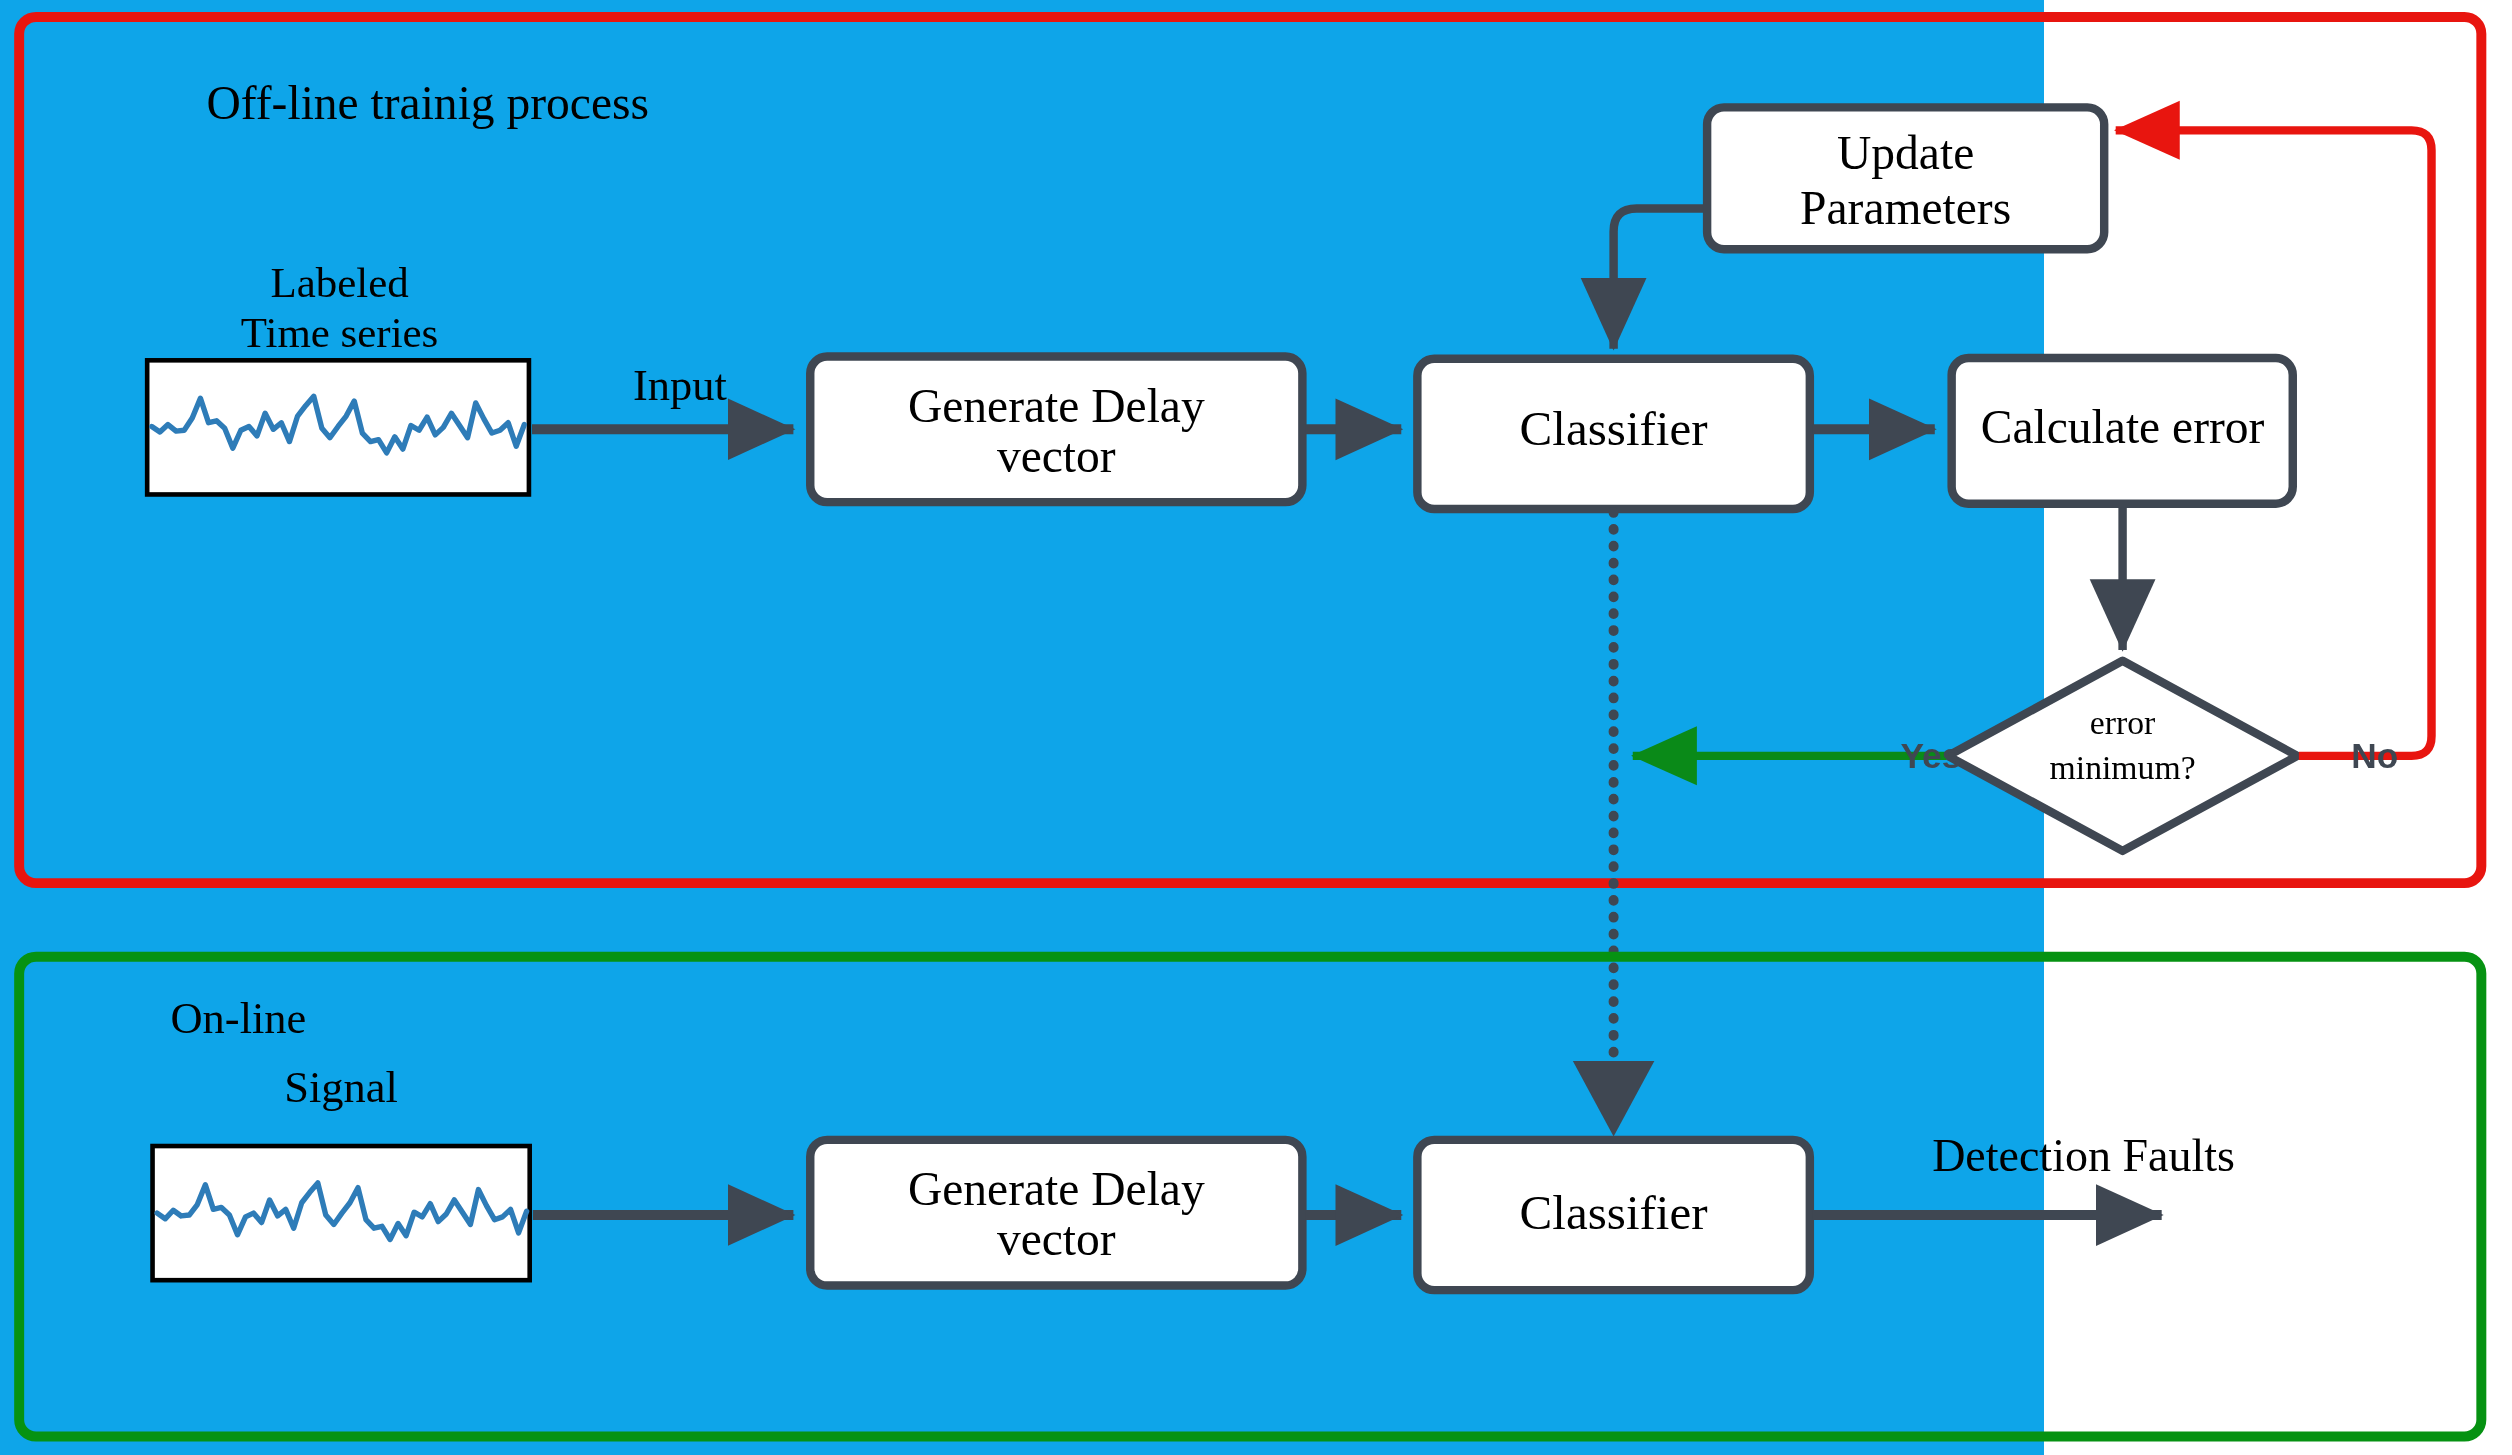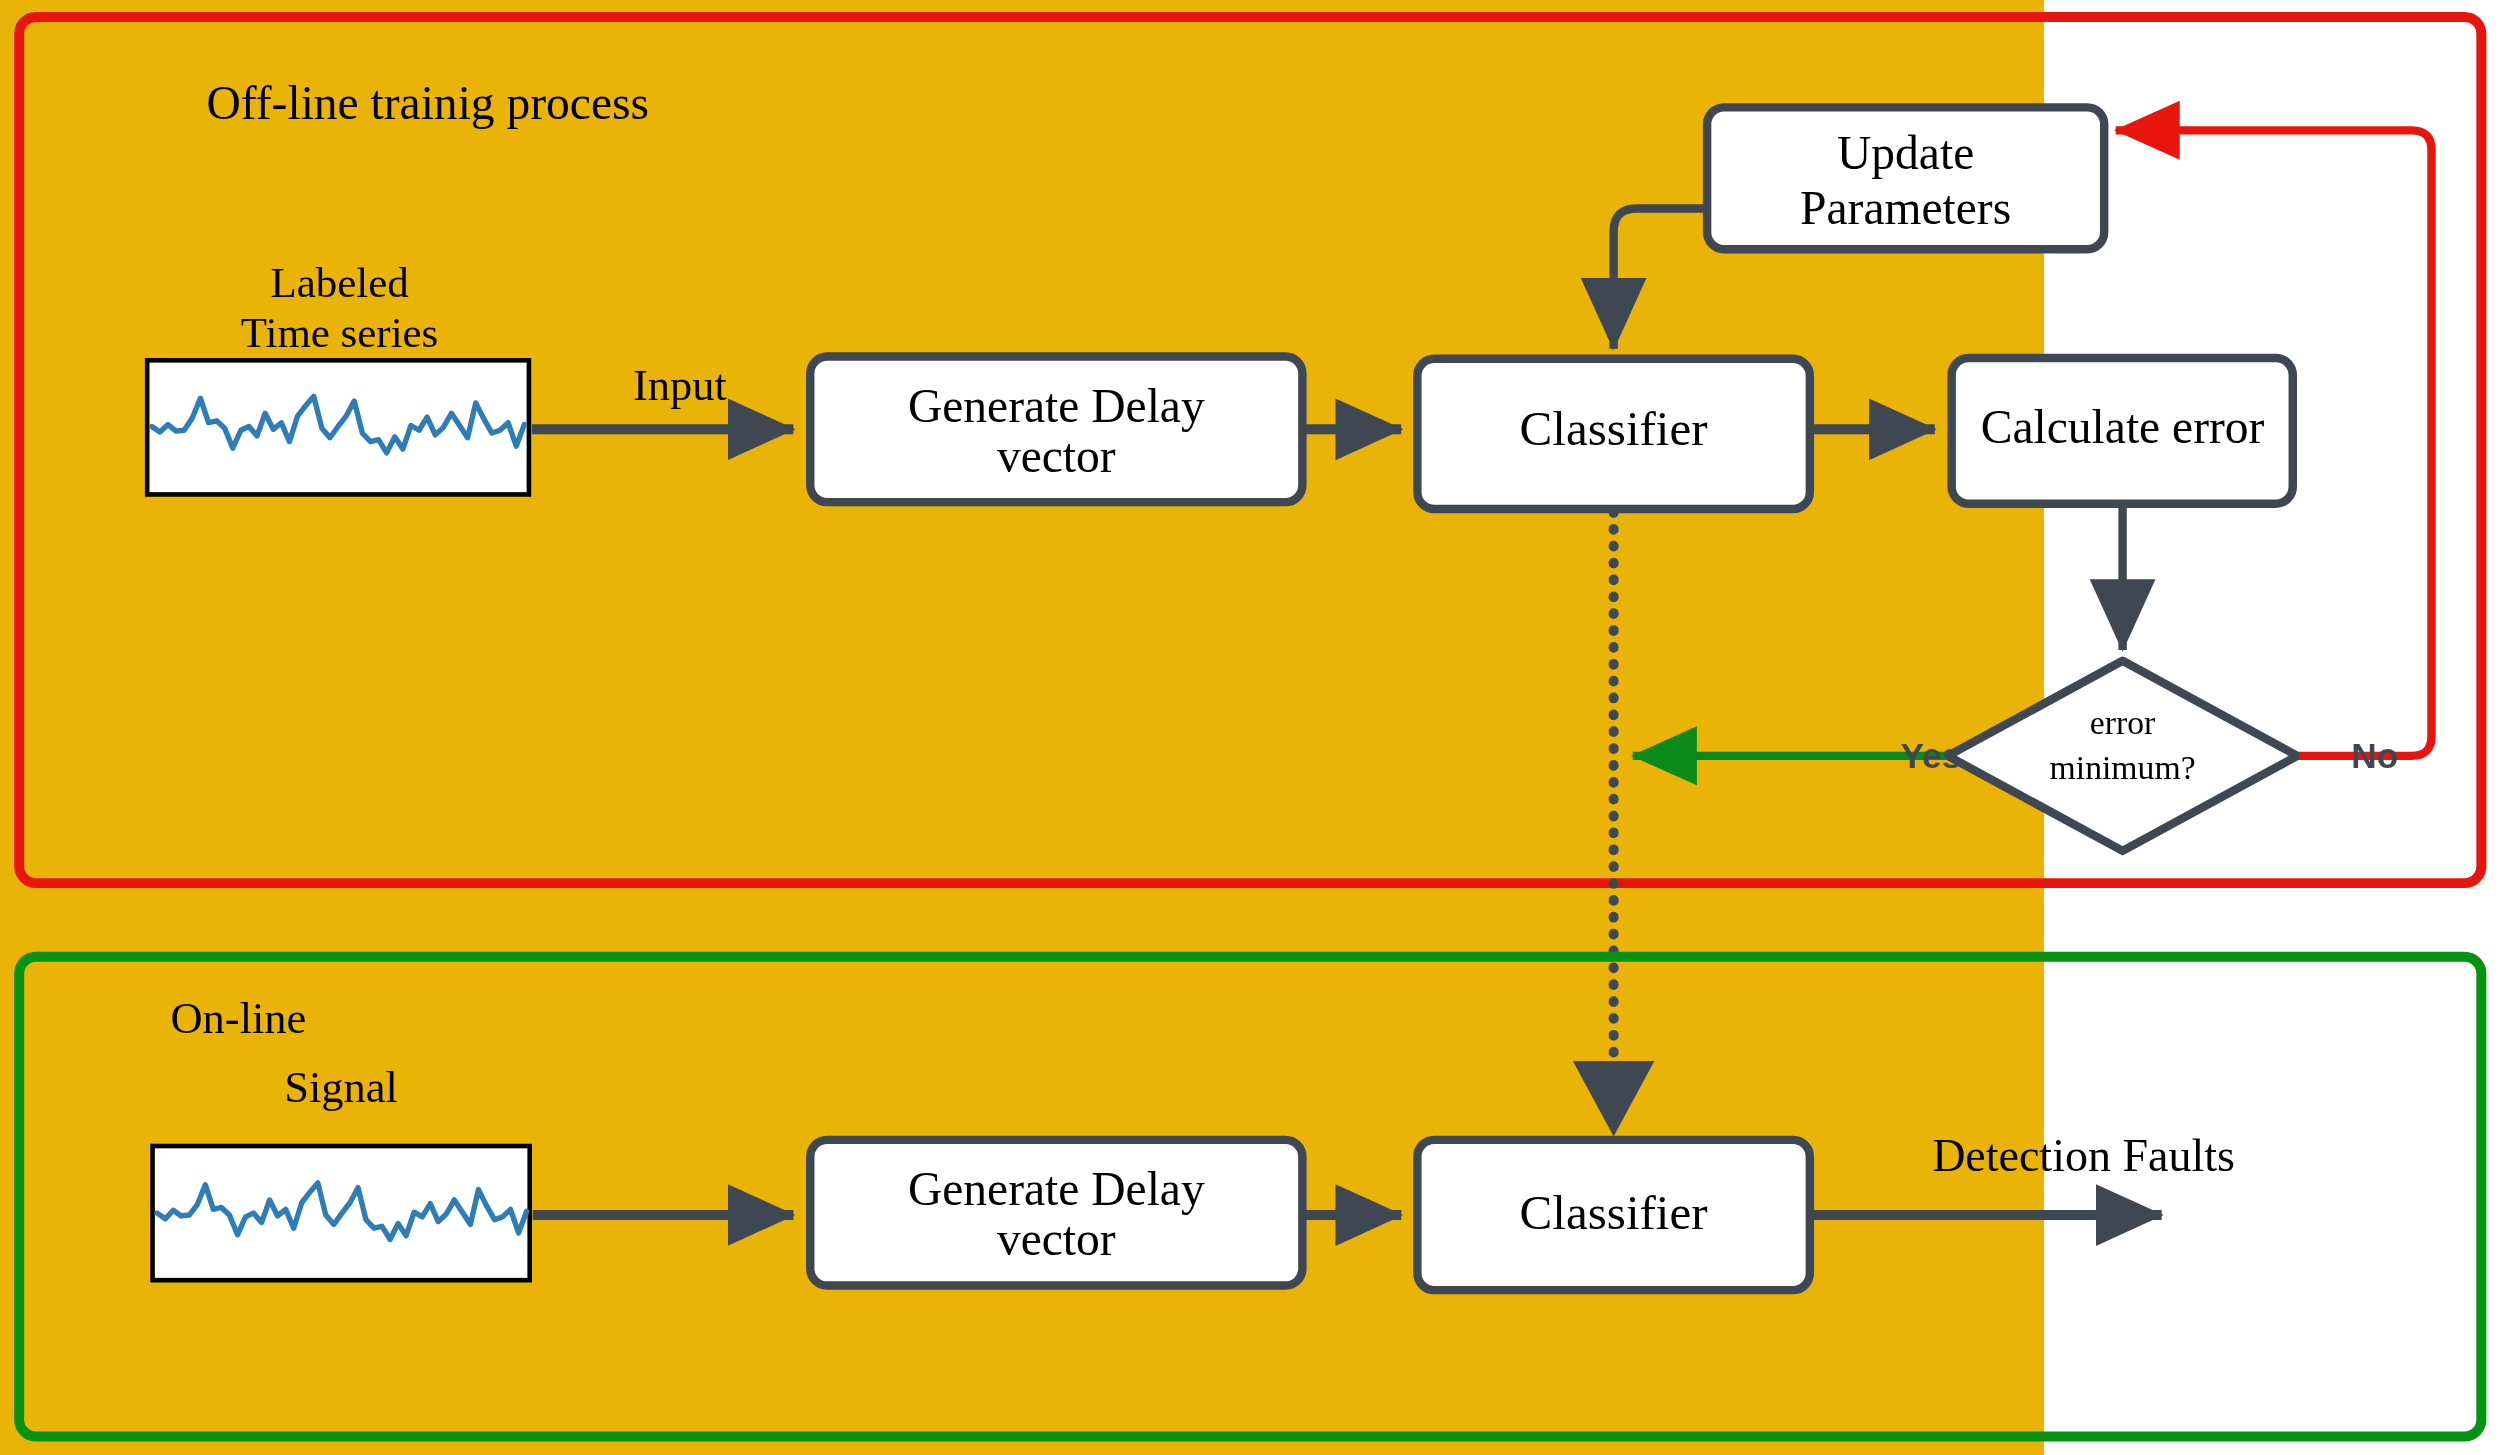--- a/index.html
+++ b/index.html
@@ -1,17 +1,17 @@
 <!DOCTYPE html>
 <html style="font-size:12.3px"><head>
 <meta charset="utf-8">
 <style>
   html,body{margin:0;padding:0;background:#ffffff;}
   body{width:2512px;height:1455px;overflow:hidden;font-family:"Liberation Serif",serif;}
-  #stage{position:relative;width:2044px;height:1455px;background:#eab308;}
+  #stage{position:relative;width:2044px;height:1455px;background:#0ea5e9;}
   svg#diagram{position:absolute;left:0;top:0;width:2512px;height:1455px;display:block;}
   .boxlabel{font-family:"Liberation Serif",serif;fill:#000;text-anchor:middle;dominant-baseline:middle;}
   .freelabel{font-family:"Liberation Serif",serif;fill:#000;text-anchor:middle;}
   .branchlabel{font-family:"Liberation Sans",sans-serif;font-weight:bold;fill:#3f4752;text-anchor:middle;}
   .diamondlabel{font-family:"Liberation Serif",serif;fill:#000;text-anchor:middle;}
 </style>
 </head>
 <body>
 
 <div id="stage">

